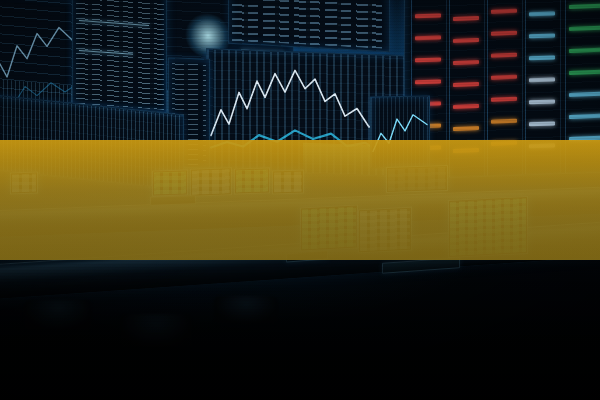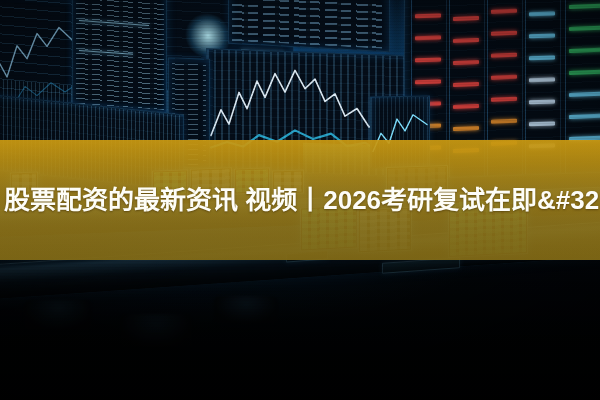--- a/index.html
+++ b/index.html
@@ -360,16 +360,15 @@
       <div class="chair" style="left:214px;top:128px;width:64px;height:28px;"></div>
 
       <div class="deskdark"></div>
     </div>
 
     <div class="scan"></div>
     <div class="vignette"></div>
   </div>
 
   <div class="goldband">
-    <div class="title line1">股票配资的最新资讯 视频丨2026考研复试在即&amp;#32</div>
   </div>
 
 </div>
 
 </body></html>

